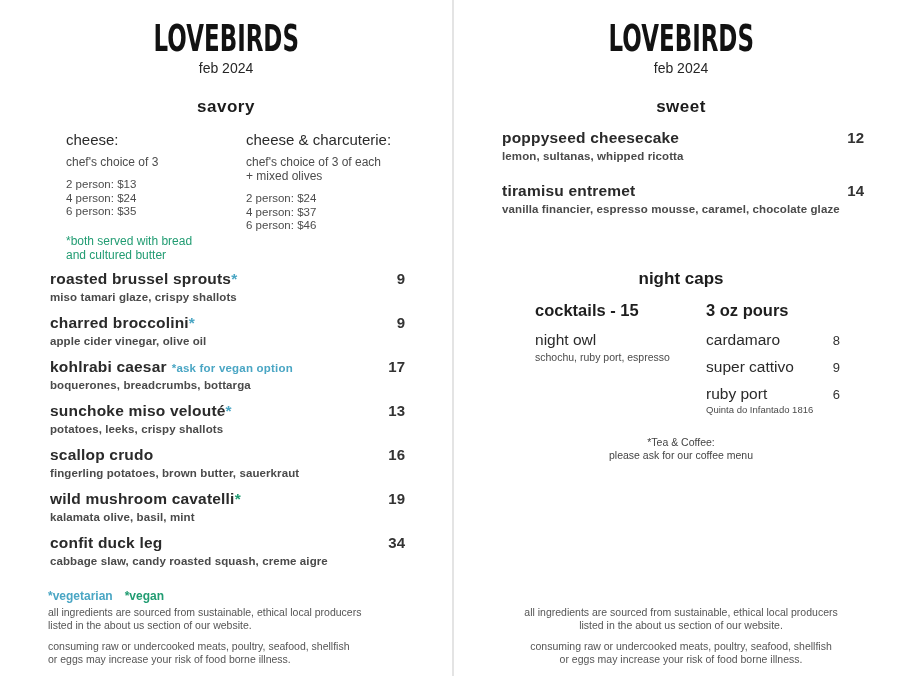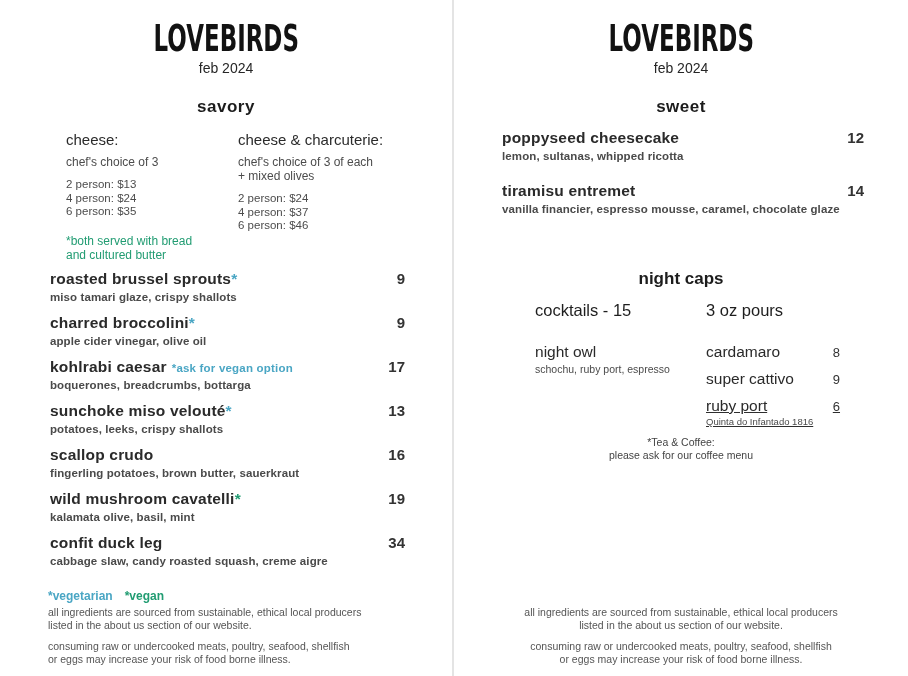--- a/index.html
+++ b/index.html
@@ -29,21 +29,21 @@
   }
   .date { font-size: 14px; color: #262626; margin-top: 2px; }
   .section-heading {
     position: absolute; left: 0; right: 0; text-align: center;
     font-size: 17px; font-weight: bold; color: #1c1c1c; letter-spacing: 0.5px;
   }
 
   
   .boards { position: absolute; top: 131px; left: 66px; display: flex; }
   .board { width: 170px; }
-  .board + .board { margin-left: 2px; width: 215px; }
+  .board + .board { margin-left: 10px; width: 215px; }
   .board-name { font-size: 15px; color: #2b2b2b; margin-bottom: 7px; }
   .board-desc { font-size: 12px; color: #4c4c4c; line-height: 14px; white-space: pre-line; margin-bottom: 9px; }
   .board-price { font-size: 11.5px; color: #4c4c4c; line-height: 13.5px; }
   .board-note { margin-top: 15px; font-size: 12px; line-height: 14px; white-space: pre-line; }
 
   
   .item-list { position: absolute; left: 50px; right: 47px; font-weight: bold; }
   .menu-item { margin-bottom: 11px; }
   .item-line { display: flex; justify-content: space-between; align-items: baseline; }
   .item-name { font-size: 15.5px; color: #2a2a2a; letter-spacing: 0.2px; }
@@ -62,29 +62,29 @@
   .page.right .footnotes { left: 0; right: 0; top: 606px; text-align: center; }
 
   
   .nightcaps-heading {
     position: absolute; top: 269px; left: 0; right: 0; text-align: center;
     font-size: 17px; font-weight: bold; color: #1c1c1c;
   }
   .nc-col { position: absolute; top: 301px; }
   .nc-col.cocktails { left: 81px; width: 160px; }
   .nc-col.pours { left: 252px; width: 134px; }
-  .nc-heading { font-size: 16.5px; font-weight: normal; color: #1e1e1e; margin-bottom: 23px; }
+  .nc-heading { font-size: 16.5px; font-weight: bold; color: #1e1e1e; margin-bottom: 11px; }
   .nc-item { margin-bottom: 10px; }
   .nc-name { font-size: 15.5px; color: #2a2a2a; }
   .nc-desc { font-size: 10.5px; color: #4a4a4a; margin-top: 2px; }
   .pour-row { display: flex; justify-content: space-between; align-items: baseline; margin-bottom: 9px; }
   .pour-name { font-size: 15.5px; color: #2a2a2a; }
   .pour-price { font-size: 13px; color: #333; }
   .pour-desc { font-size: 9.5px; color: #4a4a4a; margin-top: 1px; }
-  .pour-block { margin-bottom: 23px; text-decoration: underline; }
+  .pour-block { margin-bottom: 23px; }
   .pour-block .pour-row { margin-bottom: 0; }
 
   .tea-note {
     position: absolute; top: 436px; left: 0; right: 0; text-align: center;
     font-size: 10.5px; color: #444; line-height: 12.5px; white-space: pre-line;
   }
 </style>
 </head>
 <body>
 

